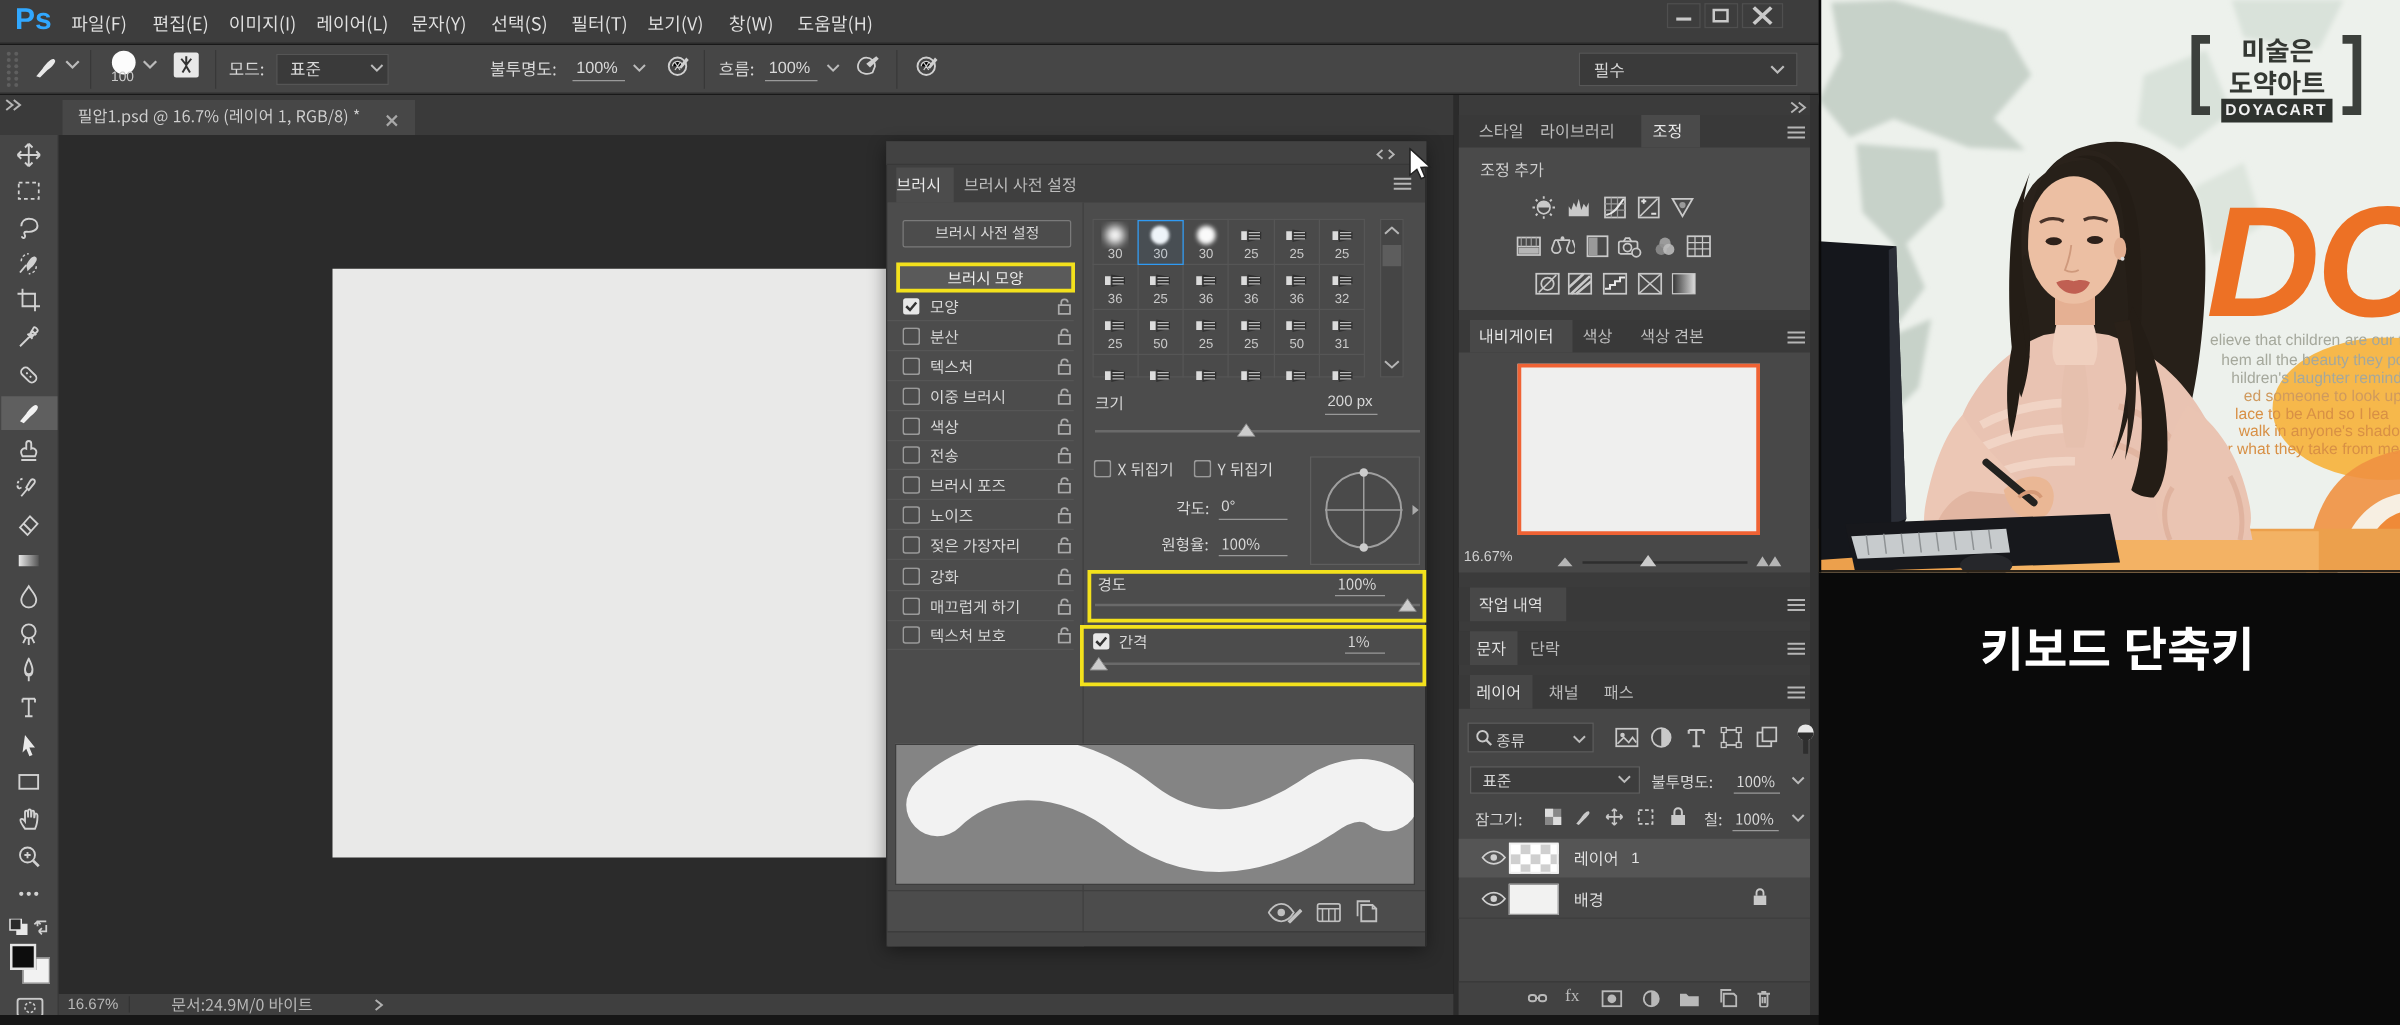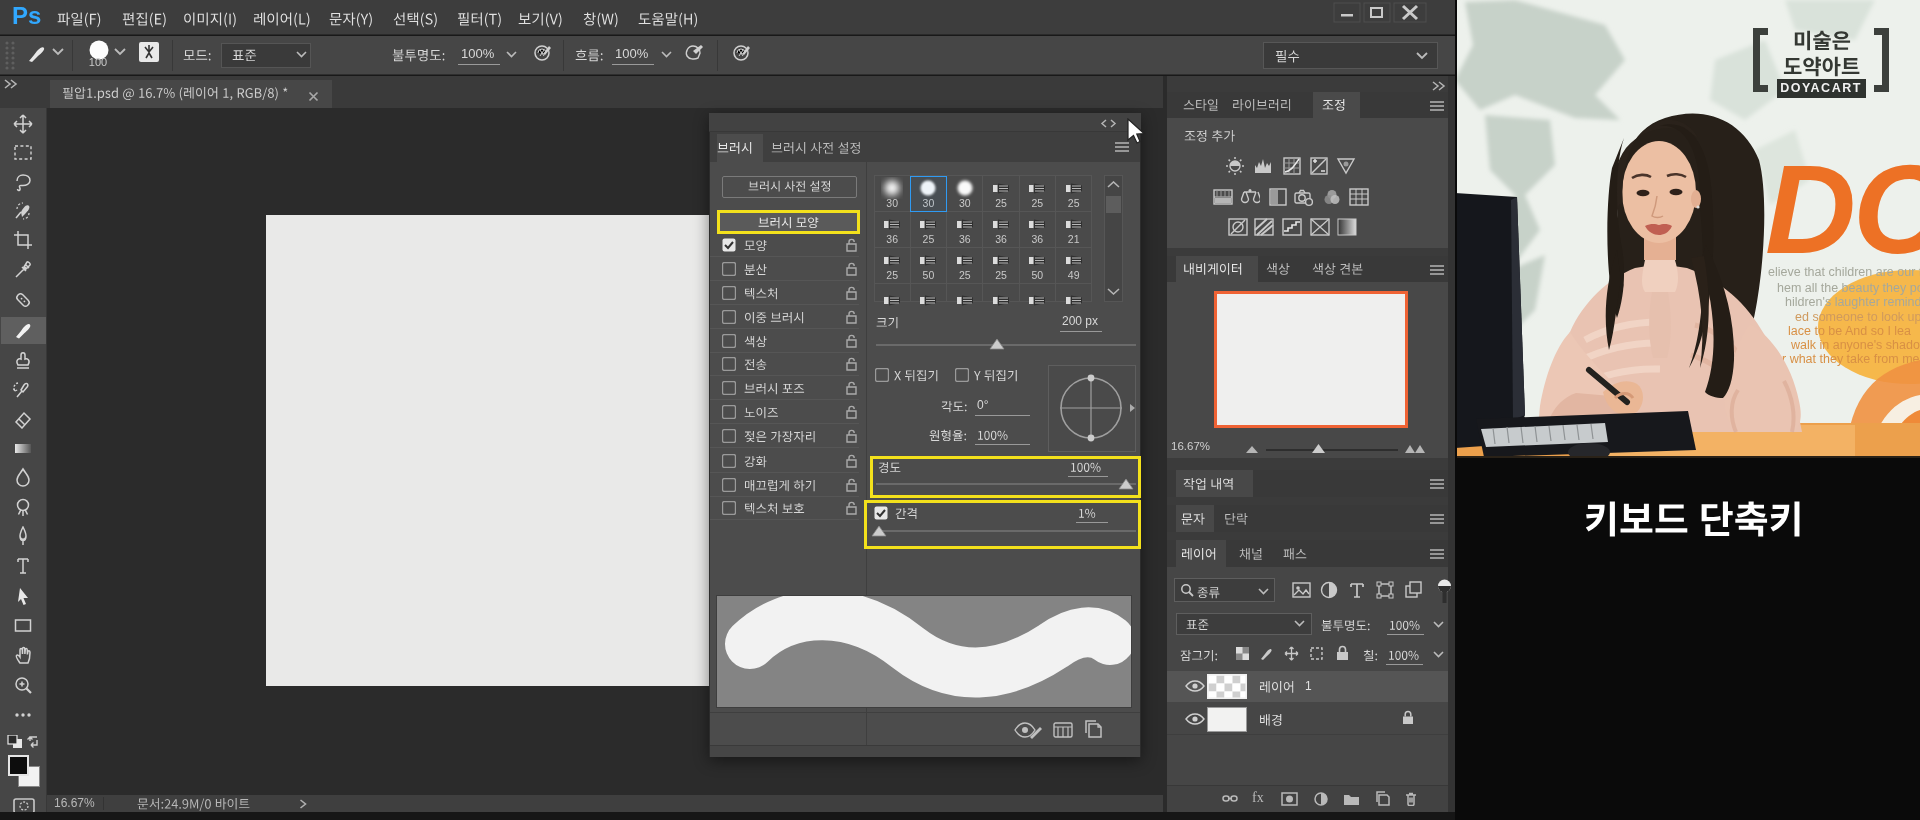--- a/index.html
+++ b/index.html
@@ -471,21 +471,21 @@
       <rect x="2" y="7" width="4.5" height="7" fill="#dcdcdc"></rect>
       <path d="M7 5.5 L18 7.5 L18 13 L7 15.5 Z" fill="#303030"></path>
       <path d="M8 8 h9 M8 10.5 h9 M8 13 h9" stroke="#b9b9b9" stroke-width="1"></path>
     </svg>
 <div style="position:absolute;left:737.3500000000001px;width:600px;text-align:center;top:233.5px;font-family:&quot;Liberation Sans&quot;,sans-serif;font-weight:400;font-size:10.5px;color:#c9c9c9;line-height:10.5px;white-space:pre">36</div>
 <svg style="position:absolute;left:1063.65px;top:214px;" width="20" height="20" viewBox="0 0 20 20">
       <rect x="2" y="7" width="4.5" height="7" fill="#dcdcdc"></rect>
       <path d="M7 5.5 L18 7.5 L18 13 L7 15.5 Z" fill="#303030"></path>
       <path d="M8 8 h9 M8 10.5 h9 M8 13 h9" stroke="#b9b9b9" stroke-width="1"></path>
     </svg>
-<div style="position:absolute;left:773.6500000000001px;width:600px;text-align:center;top:233.5px;font-family:&quot;Liberation Sans&quot;,sans-serif;font-weight:400;font-size:10.5px;color:#c9c9c9;line-height:10.5px;white-space:pre">21</div>
+<div style="position:absolute;left:773.6500000000001px;width:600px;text-align:center;top:233.5px;font-family:&quot;Liberation Sans&quot;,sans-serif;font-weight:400;font-size:10.5px;color:#c9c9c9;line-height:10.5px;white-space:pre">32</div>
 <svg style="position:absolute;left:882.15px;top:250px;" width="20" height="20" viewBox="0 0 20 20">
       <rect x="2" y="7" width="4.5" height="7" fill="#dcdcdc"></rect>
       <path d="M7 5.5 L18 7.5 L18 13 L7 15.5 Z" fill="#303030"></path>
       <path d="M8 8 h9 M8 10.5 h9 M8 13 h9" stroke="#b9b9b9" stroke-width="1"></path>
     </svg>
 <div style="position:absolute;left:592.15px;width:600px;text-align:center;top:269.5px;font-family:&quot;Liberation Sans&quot;,sans-serif;font-weight:400;font-size:10.5px;color:#c9c9c9;line-height:10.5px;white-space:pre">25</div>
 <svg style="position:absolute;left:918.4499999999999px;top:250px;" width="20" height="20" viewBox="0 0 20 20">
       <rect x="2" y="7" width="4.5" height="7" fill="#dcdcdc"></rect>
       <path d="M7 5.5 L18 7.5 L18 13 L7 15.5 Z" fill="#303030"></path>
       <path d="M8 8 h9 M8 10.5 h9 M8 13 h9" stroke="#b9b9b9" stroke-width="1"></path>
@@ -507,21 +507,21 @@
       <rect x="2" y="7" width="4.5" height="7" fill="#dcdcdc"></rect>
       <path d="M7 5.5 L18 7.5 L18 13 L7 15.5 Z" fill="#303030"></path>
       <path d="M8 8 h9 M8 10.5 h9 M8 13 h9" stroke="#b9b9b9" stroke-width="1"></path>
     </svg>
 <div style="position:absolute;left:737.3500000000001px;width:600px;text-align:center;top:269.5px;font-family:&quot;Liberation Sans&quot;,sans-serif;font-weight:400;font-size:10.5px;color:#c9c9c9;line-height:10.5px;white-space:pre">50</div>
 <svg style="position:absolute;left:1063.65px;top:250px;" width="20" height="20" viewBox="0 0 20 20">
       <rect x="2" y="7" width="4.5" height="7" fill="#dcdcdc"></rect>
       <path d="M7 5.5 L18 7.5 L18 13 L7 15.5 Z" fill="#303030"></path>
       <path d="M8 8 h9 M8 10.5 h9 M8 13 h9" stroke="#b9b9b9" stroke-width="1"></path>
     </svg>
-<div style="position:absolute;left:773.6500000000001px;width:600px;text-align:center;top:269.5px;font-family:&quot;Liberation Sans&quot;,sans-serif;font-weight:400;font-size:10.5px;color:#c9c9c9;line-height:10.5px;white-space:pre">49</div>
+<div style="position:absolute;left:773.6500000000001px;width:600px;text-align:center;top:269.5px;font-family:&quot;Liberation Sans&quot;,sans-serif;font-weight:400;font-size:10.5px;color:#c9c9c9;line-height:10.5px;white-space:pre">31</div>
 <svg style="position:absolute;left:882.15px;top:290px;" width="20" height="20" viewBox="0 0 20 20">
       <rect x="2" y="7" width="4.5" height="7" fill="#dcdcdc"></rect>
       <path d="M7 5.5 L18 7.5 L18 13 L7 15.5 Z" fill="#303030"></path>
       <path d="M8 8 h9 M8 10.5 h9 M8 13 h9" stroke="#b9b9b9" stroke-width="1"></path>
     </svg>
 <svg style="position:absolute;left:918.4499999999999px;top:290px;" width="20" height="20" viewBox="0 0 20 20">
       <rect x="2" y="7" width="4.5" height="7" fill="#dcdcdc"></rect>
       <path d="M7 5.5 L18 7.5 L18 13 L7 15.5 Z" fill="#303030"></path>
       <path d="M8 8 h9 M8 10.5 h9 M8 13 h9" stroke="#b9b9b9" stroke-width="1"></path>
     </svg>

